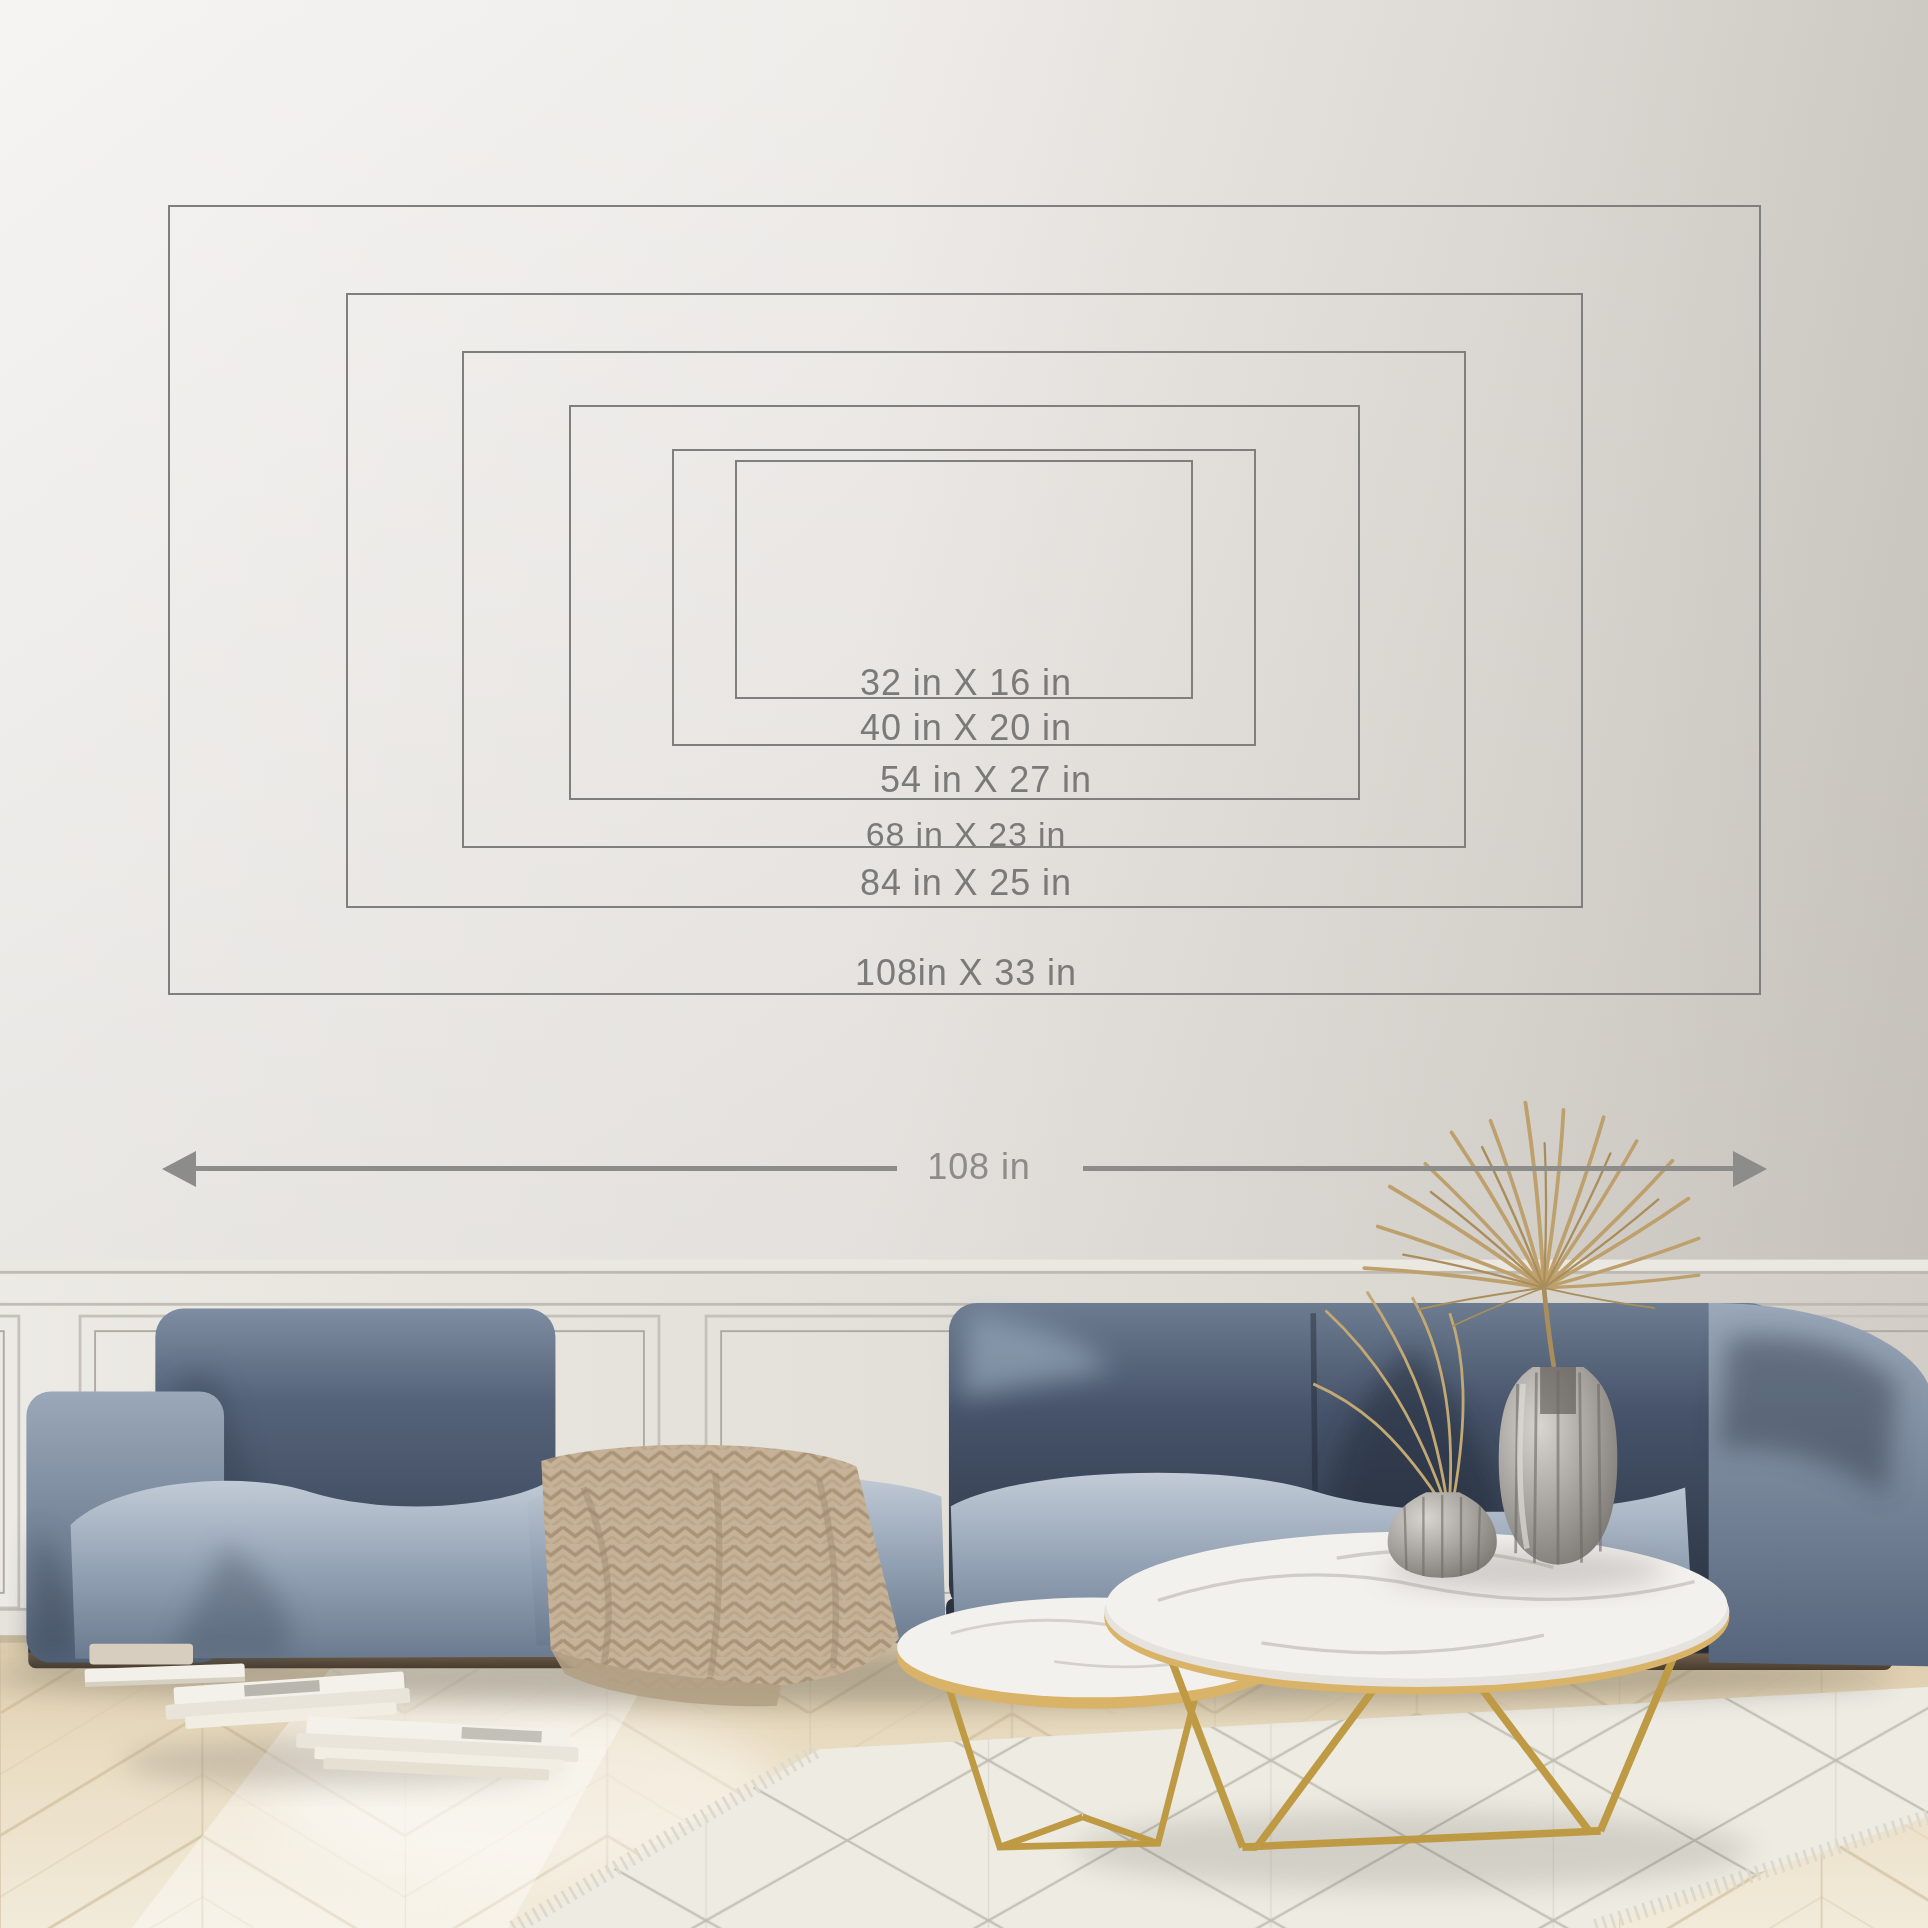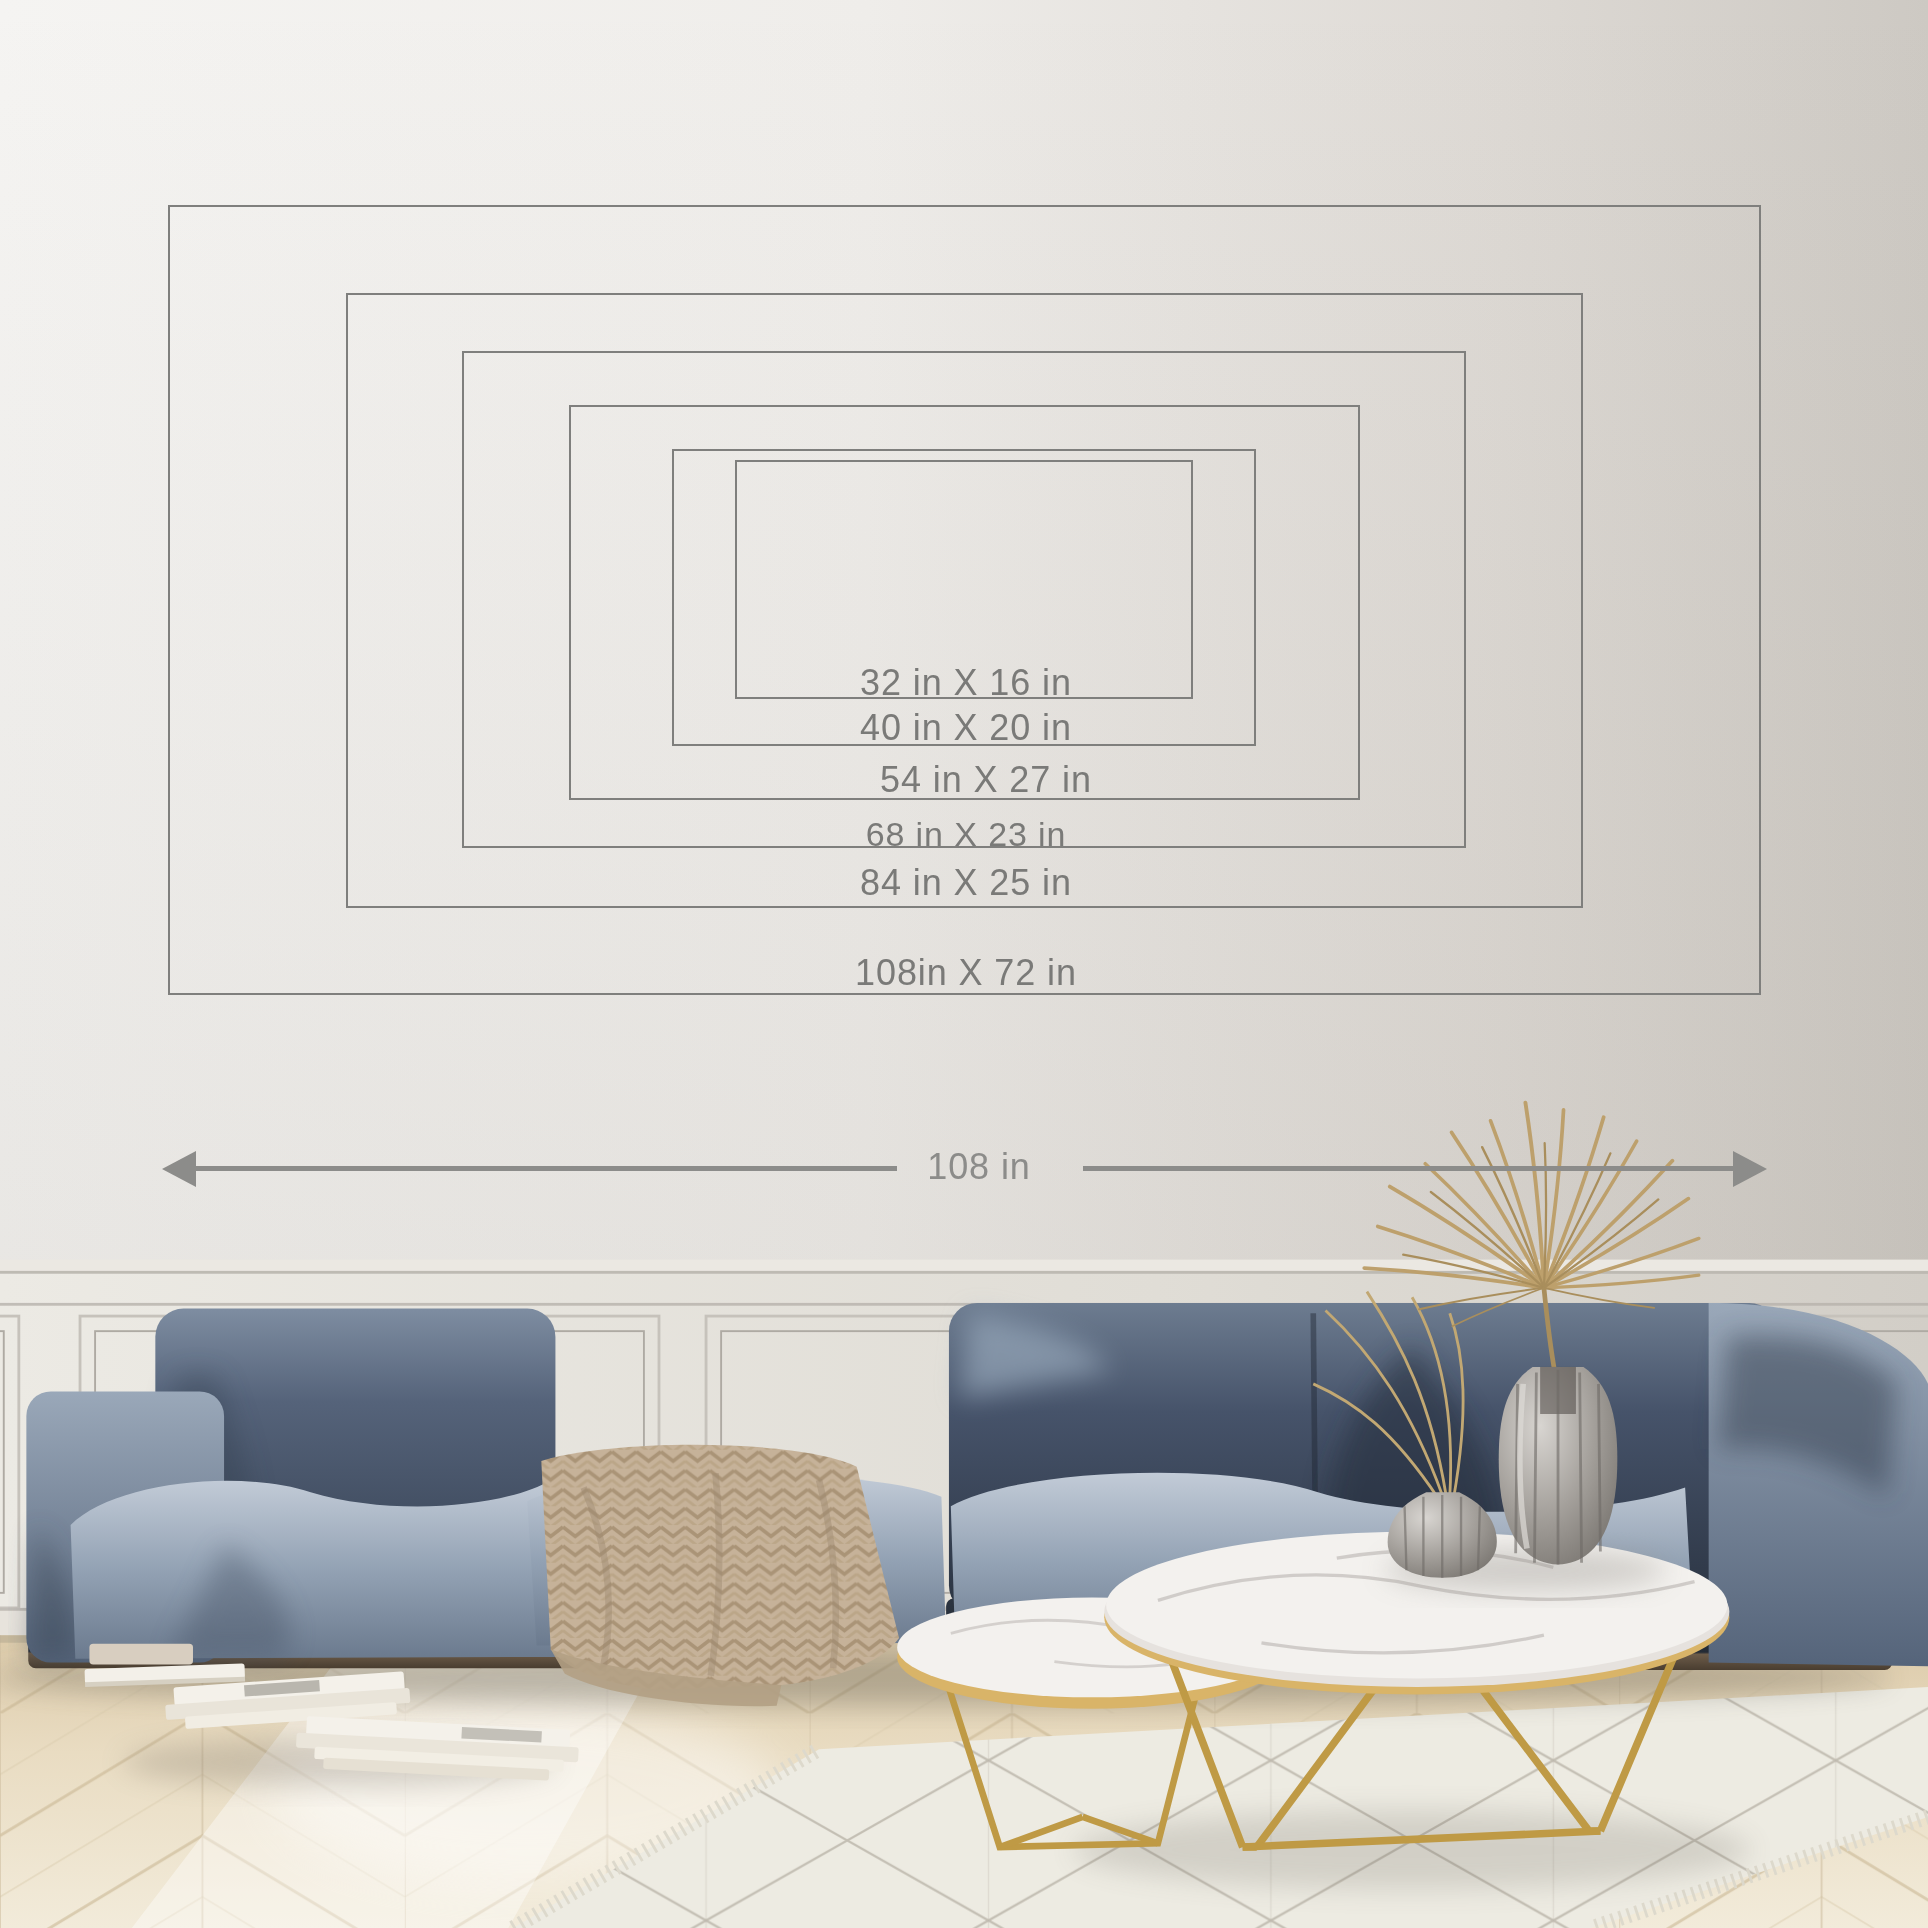--- a/index.html
+++ b/index.html
@@ -319,21 +319,21 @@
     <div class="size-rect sr-68"></div>
     <div class="size-rect sr-54"></div>
     <div class="size-rect sr-40"></div>
     <div class="size-rect sr-32"></div>
 
     <div class="size-label sl-32">32 in X 16 in</div>
     <div class="size-label sl-40">40 in X 20 in</div>
     <div class="size-label sl-54">54 in X 27 in</div>
     <div class="size-label sl-68">68 in X 23 in</div>
     <div class="size-label sl-84">84 in X 25 in</div>
-    <div class="size-label sl-108">108in X 72 in</div>
+    <div class="size-label sl-108">108in X 33 in</div>
 
     <div>
       <div class="arrow-head ah-left"></div>
       <div class="arrow-shaft as-left"></div>
       <div class="arrow-label">108 in</div>
       <div class="arrow-shaft as-right"></div>
       <div class="arrow-head ah-right"></div>
     </div>
 
   </div>

